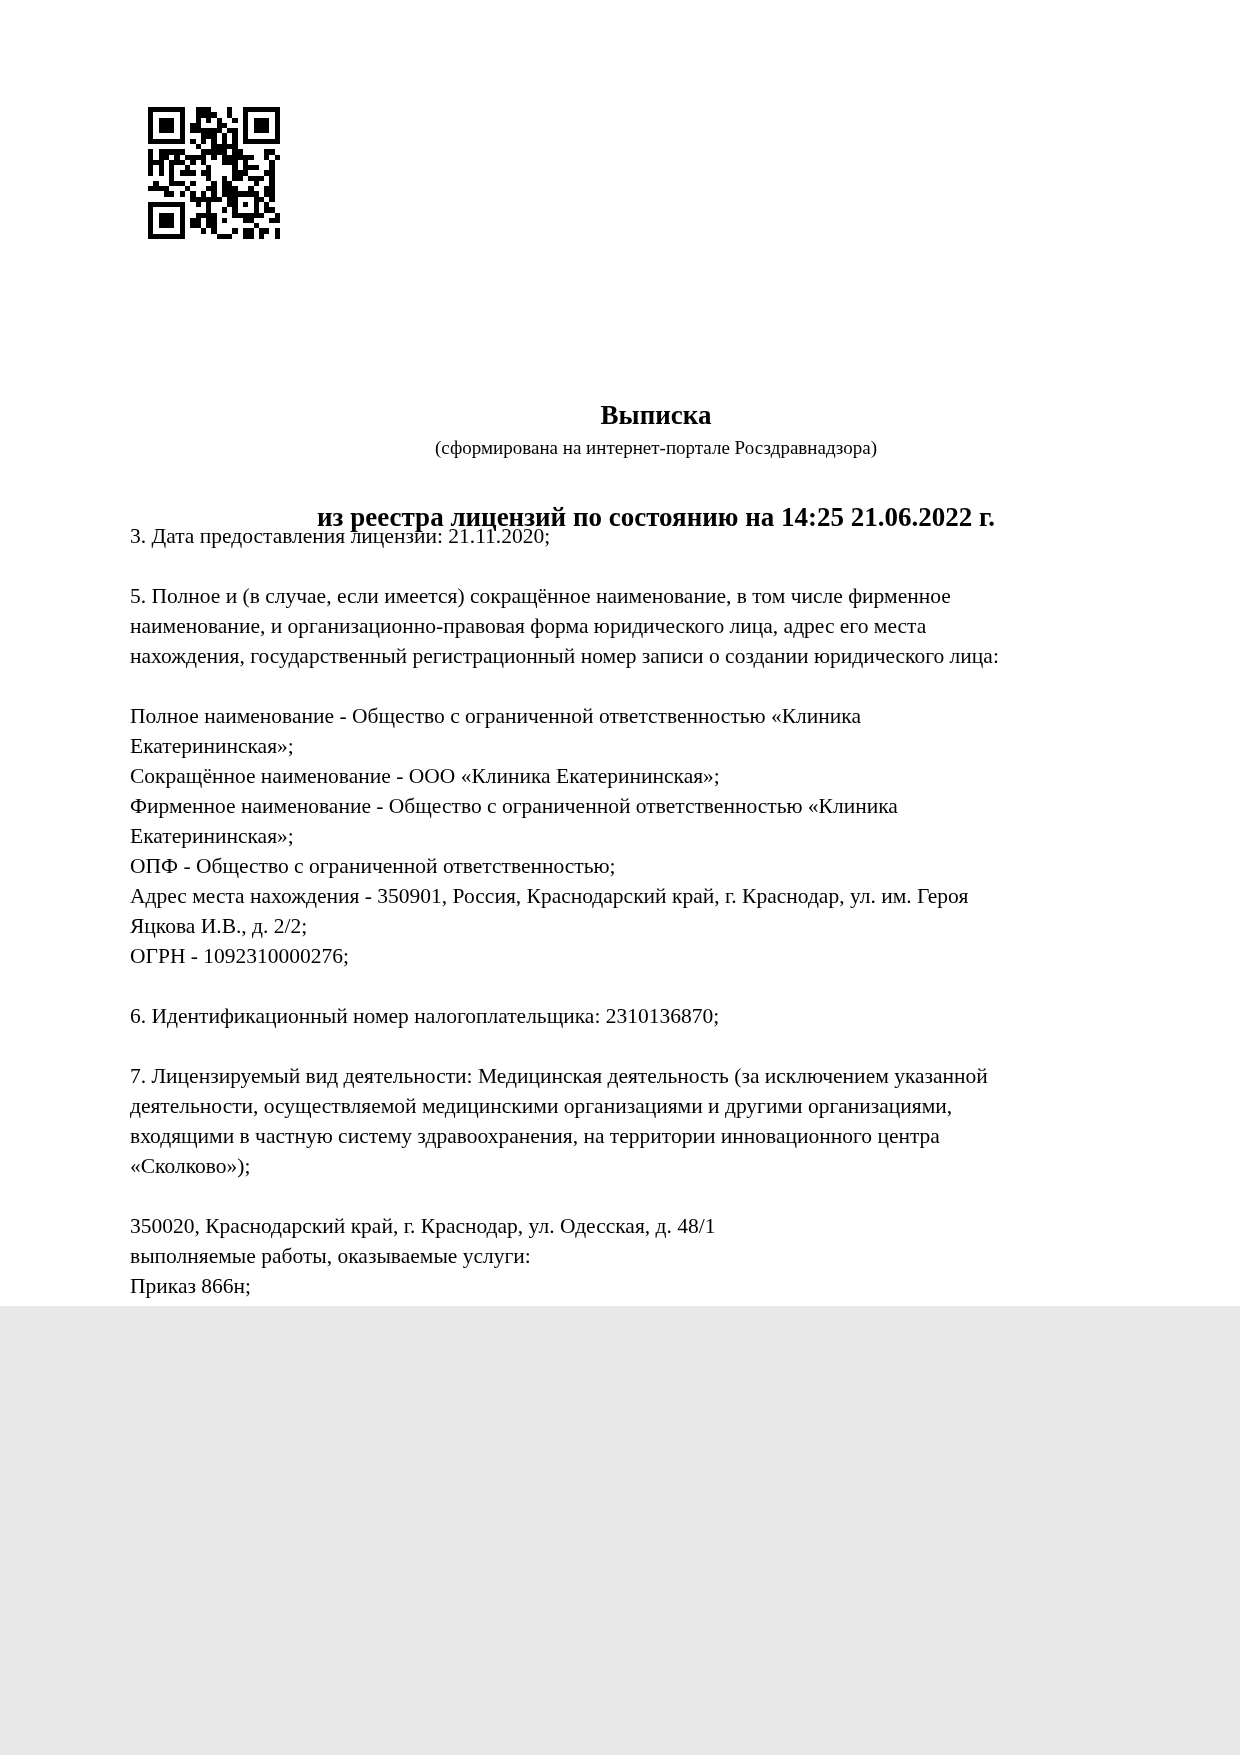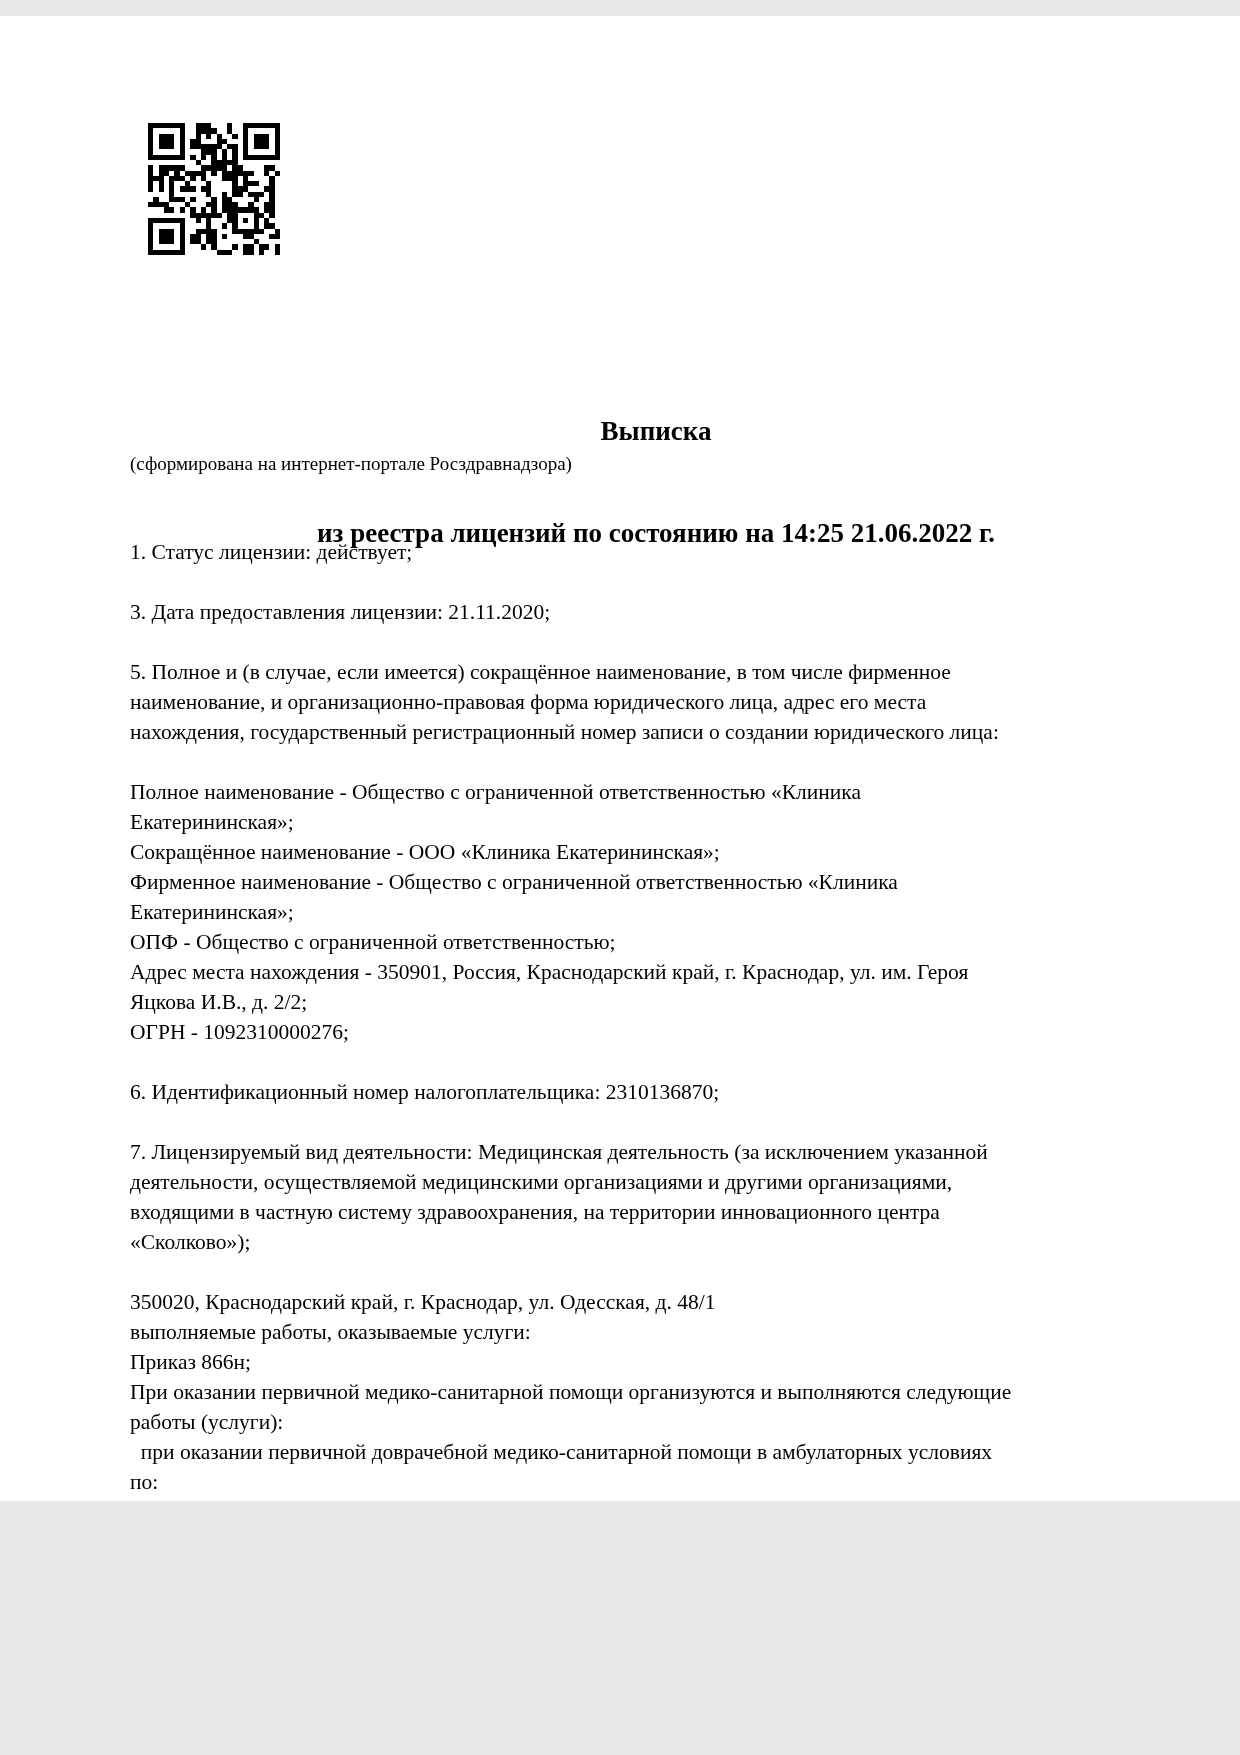--- a/index.html
+++ b/index.html
@@ -1,20 +1,20 @@
 <!DOCTYPE html>
 <html lang="ru"><head>
 <meta charset="utf-8">
 <style>
   html,body{margin:0;padding:0;background:#e8e8e8;}
   .page{
     position:relative;
     width:1240px;
-    height:1485px;
-    margin:16px auto;
+    height:1306px;
+    margin:0 auto;
     background:#ffffff;
     color:#000000;
     font-family:"Liberation Serif", serif;
     overflow:hidden;
   }
   .qr{
     position:absolute;
     left:148px;
     top:107px;
     width:132px;
@@ -30,21 +30,21 @@
     font-weight:700;
     font-size:27px;
     line-height:34px;
     white-space:pre;
   }
   .note{
     position:absolute;
     left:130px;
     top:436px;
     width:1052px;
-    text-align:left;
+    text-align:center;
     font-size:19px;
     line-height:24px;
     white-space:pre;
   }
   .body-text{
     position:absolute;
     left:130px;
     top:521px;
     width:1056px;
     font-size:21.5px;
@@ -385,21 +385,20 @@
     </div>
 
   <div class="title">
     <div>Выписка</div>
     <div>из реестра лицензий по состоянию на 14:25 21.06.2022 г.</div>
   </div>
 
   <div class="note">(сформирована на интернет-портале Росздравнадзора)</div>
 
   <div class="body-text">
-    <p>1. Статус лицензии: действует;</p>
     <p>3. Дата предоставления лицензии: 21.11.2020;</p>
     <p>5. Полное и (в случае, если имеется) сокращённое наименование, в том числе фирменное
 наименование, и организационно-правовая форма юридического лица, адрес его места
 нахождения, государственный регистрационный номер записи о создании юридического лица:</p>
     <p>Полное наименование - Общество с ограниченной ответственностью «Клиника
 Екатерининская»;
 Сокращённое наименование - ООО «Клиника Екатерининская»;
 Фирменное наименование - Общество с ограниченной ответственностью «Клиника
 Екатерининская»;
 ОПФ - Общество с ограниченной ответственностью;

